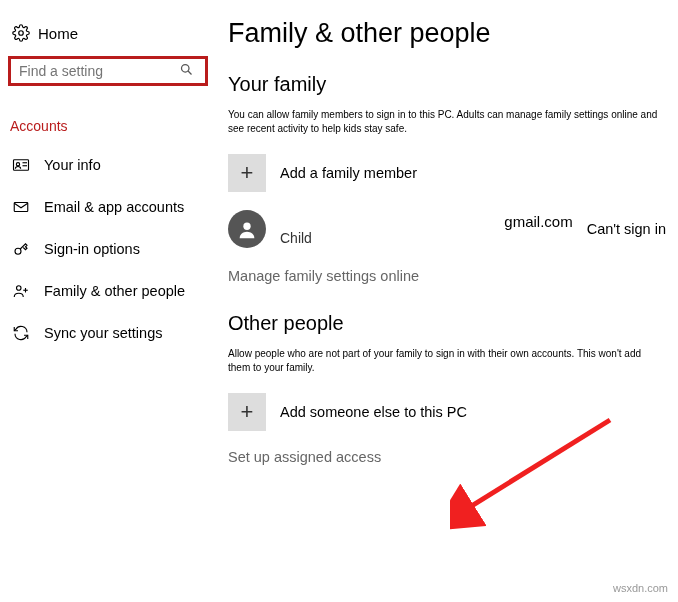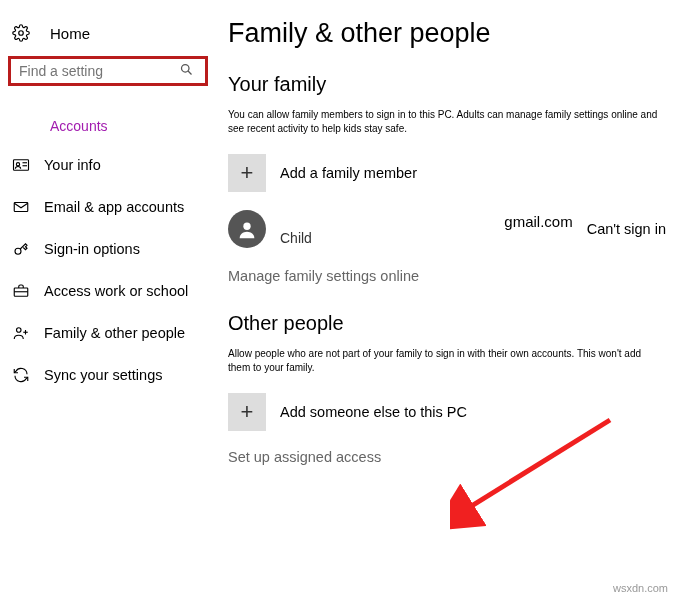--- a/index.html
+++ b/index.html
@@ -1,23 +1,23 @@
 <!DOCTYPE html>
 <html><head>
   <meta charset="utf-8">
   <style>
     * { margin: 0; padding: 0; box-sizing: border-box; font-family: "Segoe UI", Arial, sans-serif; }
     body { width: 678px; height: 602px; background: #fff; color: #000; overflow: hidden; position: relative; }
     .layout { display: flex; height: 100%; }
     .sidebar { width: 216px; padding: 18px 8px 8px 8px; }
-    .home-row { display: flex; align-items: center; gap: 20px; padding: 6px 4px 14px 4px; }
+    .home-row { display: flex; align-items: center; gap: 8px; padding: 6px 4px 14px 4px; }
     .search-wrap { position: relative; margin: 0 0 18px 0; }
     .search { width: 200px; height: 30px; border: 3px solid #b91c1c; padding: 0 30px 0 8px; font-size: 14px; outline: none; }
     .search-icon-right { position: absolute; right: 14px; top: 6px; color: #555; }
-    .cat-label { color: #a21caf; font-size: 14px; padding: 14px 0 10px 2px; margin-left: 40px; }
+    .cat-label { color: #b91c1c; font-size: 14px; padding: 14px 0 10px 2px; }
     .nav-list { list-style: none; }
     .nav-item { display: flex; align-items: center; gap: 14px; padding: 12px 4px; cursor: pointer; font-size: 14.5px; }
     .icon16 { width: 18px; height: 18px; display: inline-flex; align-items: center; justify-content: center; flex-shrink: 0; }
     .main { flex: 1; padding: 18px 12px 12px 12px; }
     .page-title { font-size: 27px; font-weight: 300; margin-bottom: 24px; }
     .sec-title { font-size: 20px; font-weight: 400; margin-bottom: 12px; }
     .sec-desc { font-size: 10px; line-height: 1.4; margin-bottom: 18px; max-width: 430px; }
     .add-row { display: flex; align-items: center; gap: 14px; margin-bottom: 18px; cursor: pointer; }
     .plus-box { width: 38px; height: 38px; background: #ddd; display: flex; align-items: center; justify-content: center; font-size: 22px; color: #333; }
     .add-label { font-size: 14.5px; }
@@ -90,30 +90,20 @@
           <svg width="18" height="18" viewBox="0 0 24 24" fill="none" stroke="#000" stroke-width="1.5">
               <circle cx="8" cy="15" r="4"></circle>
               <path d="M11 12l7-7 2 2-2 2 2 2-2 2-3-3"></path>
             </svg>
         </span>
         <span>Sign-in options</span>
       </li>
       <li class="nav-item">
         <span class="icon16">
           <svg width="18" height="18" viewBox="0 0 24 24" fill="none" stroke="#000" stroke-width="1.5">
-              <rect x="3" y="8" width="18" height="11" rx="1"></rect>
-              <path d="M9 8V6a2 2 0 0 1 2-2h2a2 2 0 0 1 2 2v2"></path>
-              <line x1="3" y1="13" x2="21" y2="13"></line>
-            </svg>
-        </span>
-        <span>Access work or school</span>
-      </li>
-      <li class="nav-item">
-        <span class="icon16">
-          <svg width="18" height="18" viewBox="0 0 24 24" fill="none" stroke="#000" stroke-width="1.5">
               <circle cx="9" cy="8" r="3"></circle>
               <path d="M3 20c0-3 2.7-5 6-5s6 2 6 5"></path>
               <line x1="18" y1="8" x2="18" y2="14"></line>
               <line x1="15" y1="11" x2="21" y2="11"></line>
             </svg>
         </span>
         <span>Family &amp; other people</span>
       </li>
       <li class="nav-item">
         <span class="icon16">

